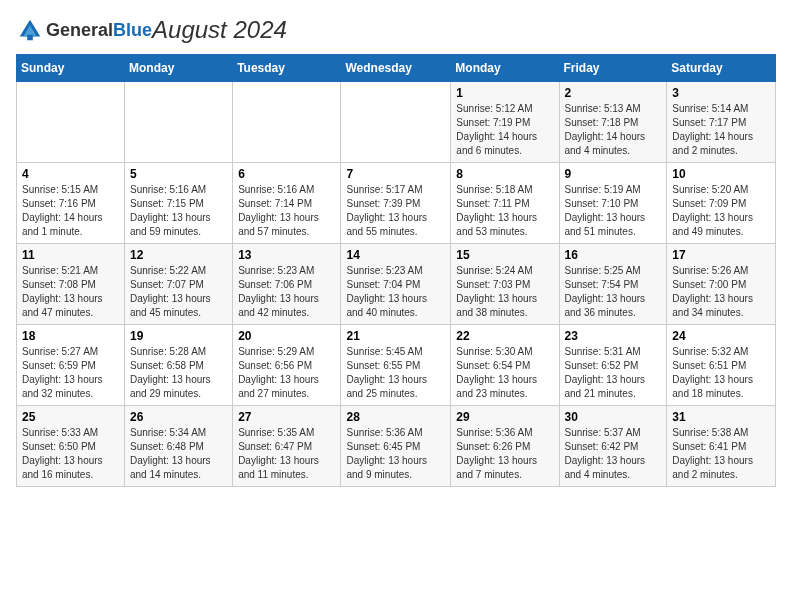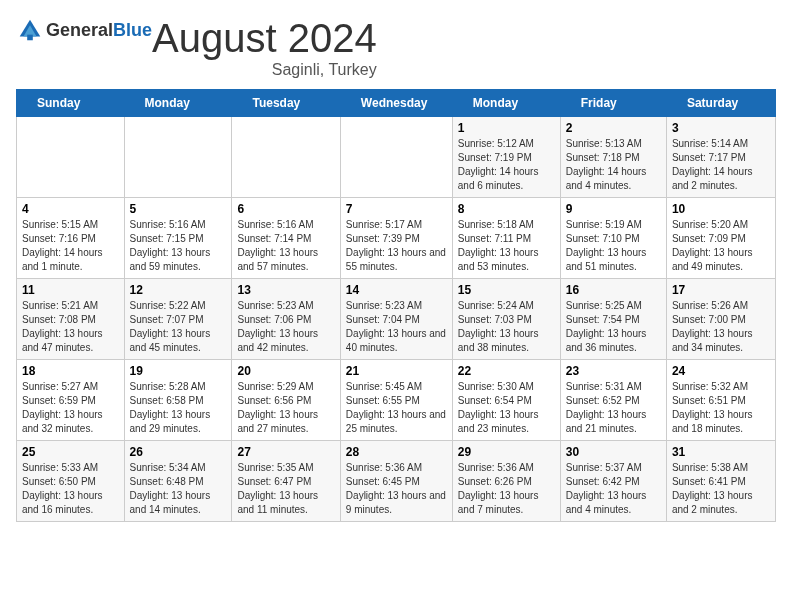--- a/index.html
+++ b/index.html
@@ -31,37 +31,38 @@
     }
     .logo-icon {
       width: 28px;
       height: 28px;
       margin-right: 2px;
     }
     .title-block {
       text-align: right;
     }
     .month-title {
-      font-size: 40px;
+      font-size: 24px;
       font-weight: normal;
       color: #333;
+      font-style: italic;
     }
     .location-title {
       font-size: 16px;
       color: #555;
     }
     table {
       width: 100%;
       border-collapse: collapse;
       font-size: 10.5px;
     }
     thead tr th {
       background-color: #1a6bb5;
       color: #fff;
-      padding: 6px 20px;
+      padding: 6px 4px;
       text-align: left;
       font-size: 12px;
       font-weight: bold;
       border: 1px solid #1a6bb5;
     }
     tbody tr td {
       border: 1px solid #ccc;
       vertical-align: top;
       padding: 4px 5px;
       width: 113px;
@@ -98,21 +99,20 @@
       <polygon points="15,4 26,22 4,22" fill="#1a6bb5"></polygon>
       <polygon points="15,10 22,22 8,22" fill="#4a9fd4"></polygon>
       <rect x="12" y="20" width="6" height="6" fill="#1a6bb5"></rect>
     </svg>
     <div>
       <span class="logo-text-general">General</span><span class="logo-text-blue">Blue</span>
     </div>
   </div>
   <div class="title-block">
     <div class="month-title">August 2024</div>
-    <div class="location-title">Saginli, Turkey</div>
   </div>
 </div>
 
 <table>
   <thead>
     <tr>
     <th>Sunday</th>
         <th>Monday</th>
         <th>Tuesday</th>
         <th>Wednesday</th>

